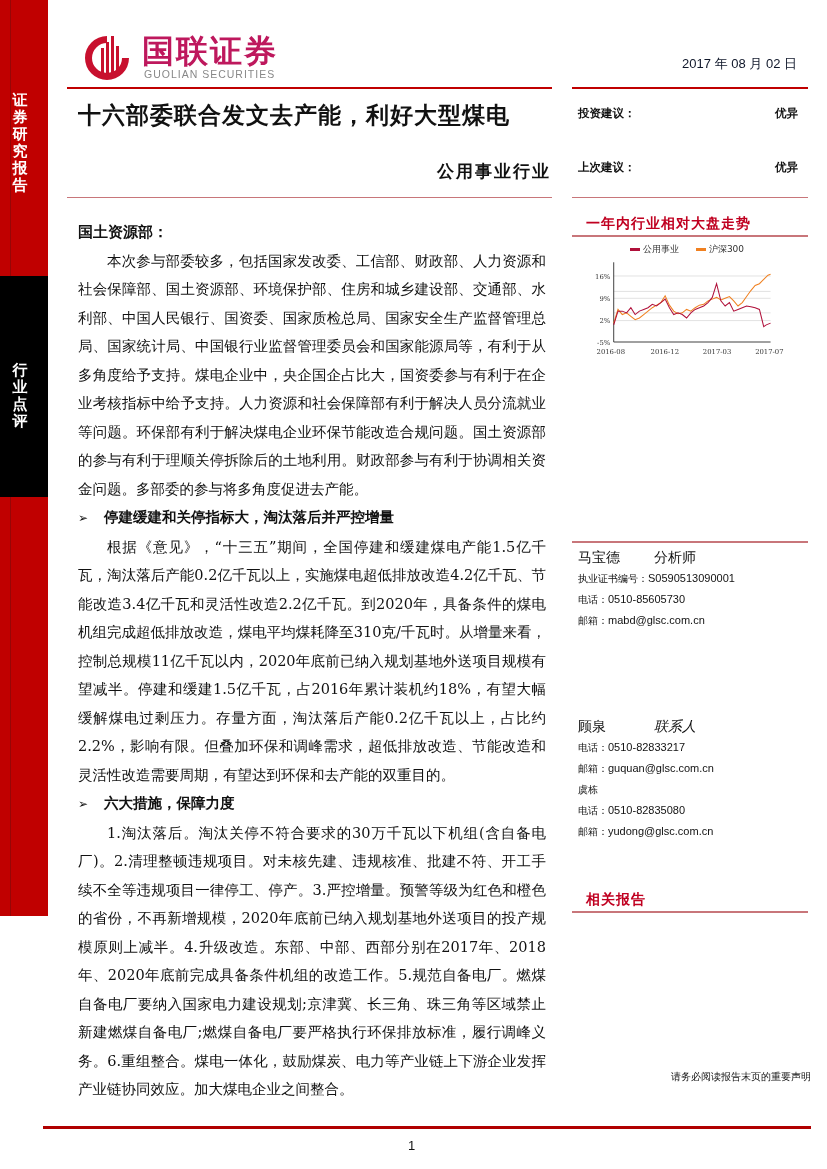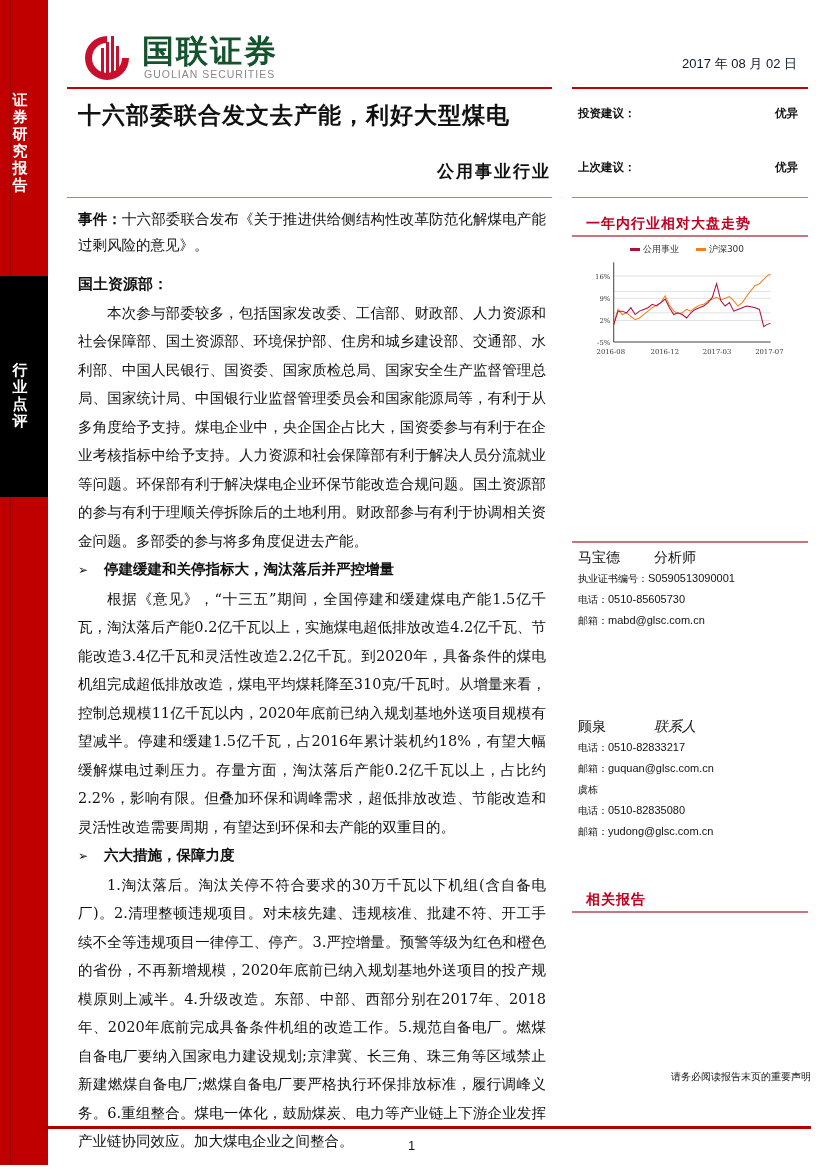--- a/index.html
+++ b/index.html
@@ -1,23 +1,23 @@
 <!DOCTYPE html>
 <html><head>
 <meta charset="utf-8">
 <style>
   html,body{margin:0;padding:0;background:#fff;}
   body{width:827px;height:1169px;position:relative;overflow:hidden;font-family:"DejaVu Serif","Liberation Serif",serif;color:#111;}
-  .sidebar{position:absolute;left:0;top:0;width:48px;height:1165px;background:#c00000;}
+  .sidebar{position:absolute;left:0;top:0;width:48px;height:916px;background:#c00000;}
   .sidebar .line{position:absolute;left:10px;top:0;width:1px;height:100%;background:#7a0a0a;opacity:.6;}
   .sidebar .black{position:absolute;left:0;top:276px;width:48px;height:221px;background:#000;}
   .sidebar .vtext{position:absolute;left:0;width:48px;text-align:center;color:#fff;font-weight:bold;font-size:15px;line-height:17px;}
   .logo{position:absolute;left:82px;top:28px;width:220px;height:54px;}
   .logo .mark{position:absolute;left:0;top:4px;width:50px;height:48px;}
-  .logo .cn{position:absolute;left:60px;top:2px;font-family:"DejaVu Sans",sans-serif;font-size:32px;font-weight:bold;color:#14532d;letter-spacing:2px;}
+  .logo .cn{position:absolute;left:60px;top:2px;font-family:"DejaVu Sans",sans-serif;font-size:32px;font-weight:bold;color:#be185d;letter-spacing:2px;}
   .logo .en{position:absolute;left:62px;top:40px;font-family:"Liberation Sans",sans-serif;font-size:10.5px;color:#888;letter-spacing:1px;}
   .date{position:absolute;right:30px;top:55px;font-family:"Liberation Sans",sans-serif;font-size:13px;color:#0f172a;}
   .rule{position:absolute;height:2px;background:#c00000;}
   .rule.thin{height:1px;background:#c8767a;}
   .title{position:absolute;left:78px;top:100px;font-size:23px;font-weight:bold;letter-spacing:1px;}
   .industry{position:absolute;right:276px;top:160px;font-size:17px;font-weight:bold;letter-spacing:2px;}
   .rating-row{position:absolute;left:578px;width:220px;font-size:11.5px;font-weight:bold;}
   .rating-row .v{position:absolute;right:0;top:0;}
   .body{position:absolute;left:78px;width:468px;font-size:14.5px;line-height:28.5px;text-align:justify;}
   .body p{margin:0;}
@@ -76,23 +76,20 @@
 <div class="rating-row" style="top:106px;">
   <span>投资建议：</span>
   <span class="v">优异</span>
 </div>
 <div class="rating-row" style="top:160px;">
   <span>上次建议：</span>
   <span class="v">优异</span>
 </div>
 
 <div class="body" style="top:206px;">
-  <p style="line-height:26px;">
-    <b>事件：</b><span>十六部委联合发布《关于推进供给侧结构性改革防范化解煤电产能过剩风险的意见》。</span>
-  </p>
   <p style="margin-top:12px;font-weight:bold;font-size:15px;">国土资源部：</p>
 
   <p class="indent">本次参与部委较多，包括国家发改委、工信部、财政部、人力资源和社会保障部、国土资源部、环境保护部、住房和城乡建设部、交通部、水利部、中国人民银行、国资委、国家质检总局、国家安全生产监督管理总局、国家统计局、中国银行业监督管理委员会和国家能源局等，有利于从多角度给予支持。煤电企业中，央企国企占比大，国资委参与有利于在企业考核指标中给予支持。人力资源和社会保障部有利于解决人员分流就业等问题。环保部有利于解决煤电企业环保节能改造合规问题。国土资源部的参与有利于理顺关停拆除后的土地利用。财政部参与有利于协调相关资金问题。多部委的参与将多角度促进去产能。</p>
 
   <p class="bullet">
     <span class="arrow">➢</span><span>停建缓建和关停指标大，淘汰落后并严控增量</span>
   </p>
   <p class="indent">根据《意见》，“十三五”期间，全国停建和缓建煤电产能1.5亿千瓦，淘汰落后产能0.2亿千瓦以上，实施煤电超低排放改造4.2亿千瓦、节能改造3.4亿千瓦和灵活性改造2.2亿千瓦。到2020年，具备条件的煤电机组完成超低排放改造，煤电平均煤耗降至310克/千瓦时。从增量来看，控制总规模11亿千瓦以内，2020年底前已纳入规划基地外送项目规模有望减半。停建和缓建1.5亿千瓦，占2016年累计装机约18%，有望大幅缓解煤电过剩压力。存量方面，淘汰落后产能0.2亿千瓦以上，占比约2.2%，影响有限。但叠加环保和调峰需求，超低排放改造、节能改造和灵活性改造需要周期，有望达到环保和去产能的双重目的。</p>
 
   <p class="bullet">

